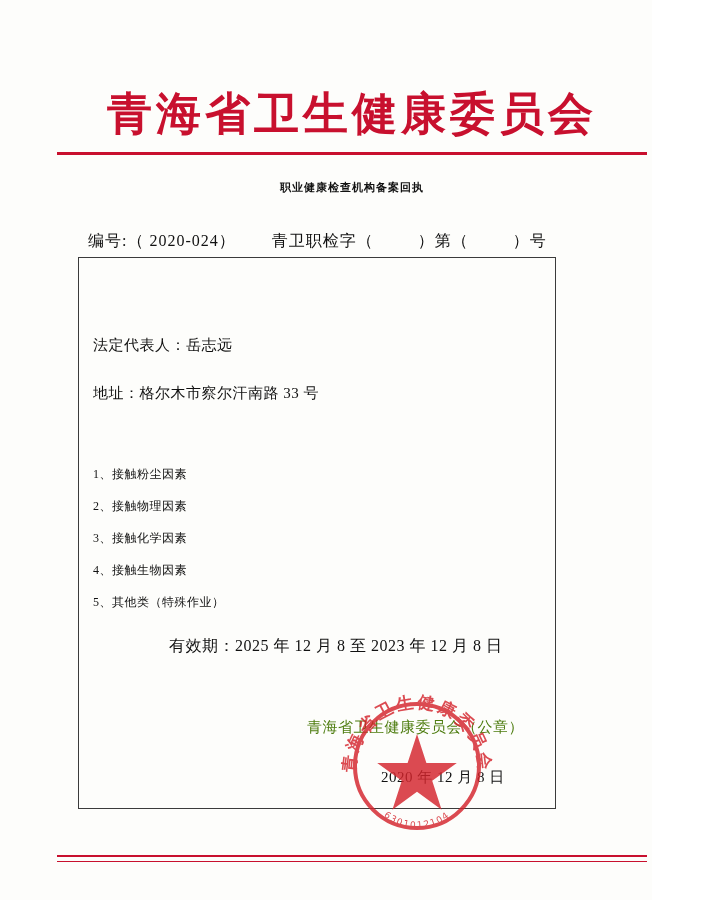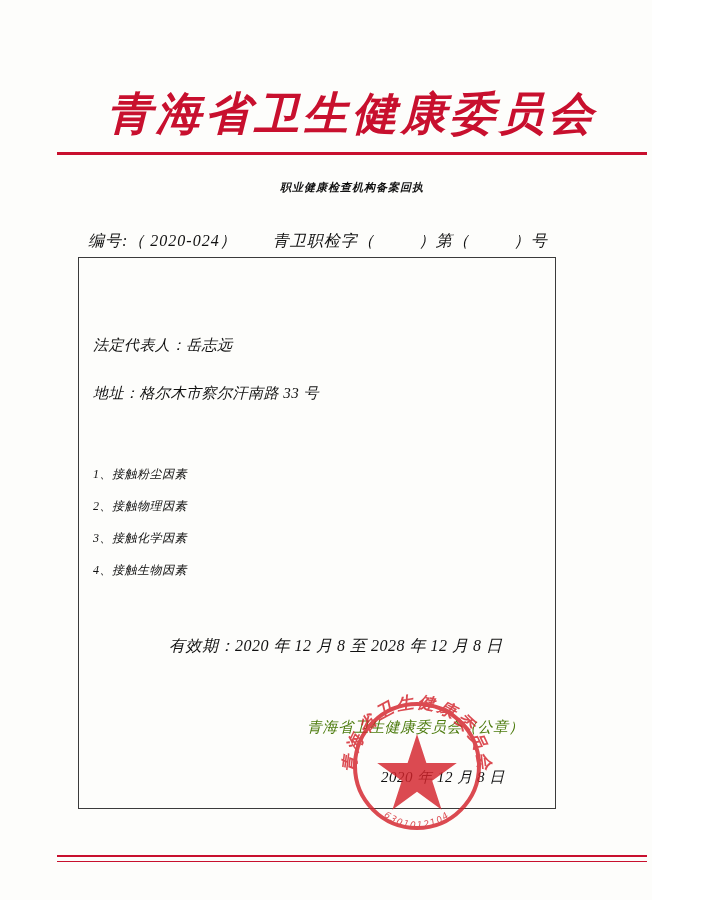--- a/index.html
+++ b/index.html
@@ -12,21 +12,20 @@
     background: #ffffff;
     font-family: "Liberation Serif", "DejaVu Serif", serif;
     color: #1a1a1a;
     overflow: hidden;
   }
   .page {
     position: relative;
     width: 652px;
     height: 900px;
     background: #fdfdfb;
-    font-style: italic;
   }
 
   
   .doc-title {
     position: absolute;
     top: 84px;
     left: 0;
     width: 704px;
     text-align: center;
     color: #c8102e;
@@ -185,22 +184,23 @@
   </div>
 
   <div class="body-box">
     <div class="field f-rep">法定代表人：岳志远</div>
     <div class="field f-addr">地址：格尔木市察尔汗南路 33 号</div>
 
     <div class="cat-item c1">1、接触粉尘因素</div>
     <div class="cat-item c2">2、接触物理因素</div>
     <div class="cat-item c3">3、接触化学因素</div>
     <div class="cat-item c4">4、接触生物因素</div>
-
-    <div class="validity">有效期：2020 年 12 月 8 至 2028 年 12 月 8 日</div>
+    <div class="cat-item c5">5、其他类（特殊作业）</div>
+
+    <div class="validity">有效期：2025 年 12 月 8 至 2023 年 12 月 8 日</div>
 
     <div class="issuer">青海省卫生健康委员会（公章）</div>
     <div class="issue-date">2020 年 12 月 8 日</div>
 
     <div class="seal">
       <svg width="164" height="164" viewBox="0 0 164 164" aria-hidden="true">
         <defs>
           <path id="arcPath" d="M 20,86 A 62,62 0 0 1 144,86" fill="none"></path>
           <path id="arcBottom" d="M 30,92 A 52,52 0 0 0 134,92" fill="none"></path>
         </defs>

